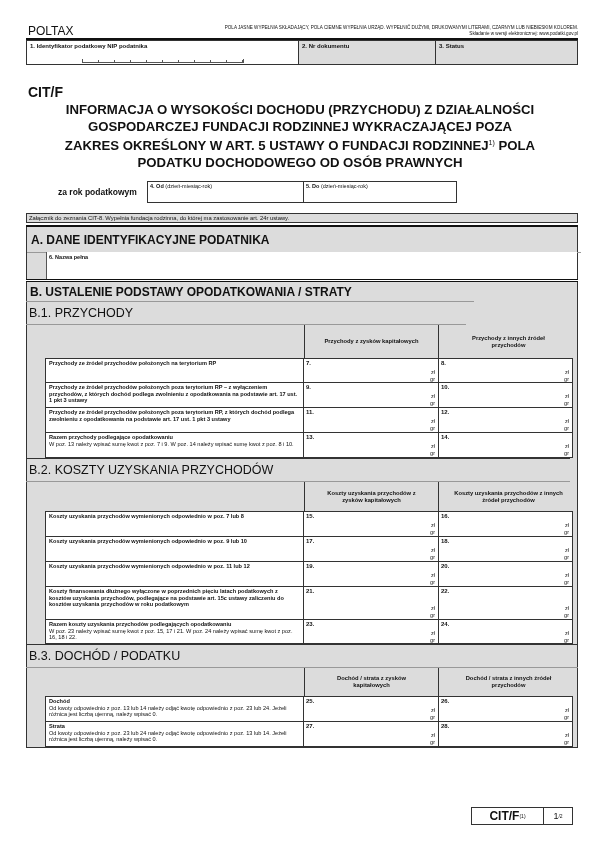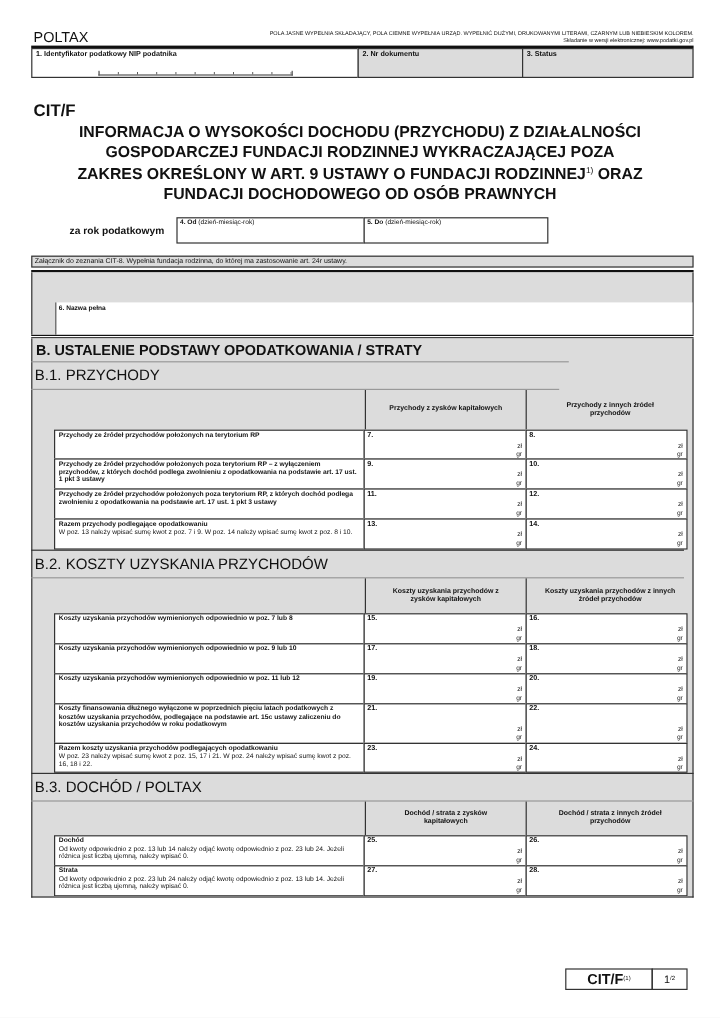--- a/index.html
+++ b/index.html
@@ -32,37 +32,38 @@
 </div>
 <div class="abs b gray" style="left:298px;top:40px;width:138px;height:25px;">
   <div class="lbl" style="position:absolute;left:3px;top:2px;">2. Nr dokumentu</div>
 </div>
 <div class="abs b gray" style="left:435px;top:40px;width:143px;height:25px;">
   <div class="lbl" style="position:absolute;left:3px;top:2px;">3. Status</div>
 </div>
 
 <div class="abs" style="left:28px;top:84px;font-size:14px;font-weight:bold;">CIT/F</div>
 <div class="abs" style="left:60px;top:102px;width:480px;text-align:center;font-size:13.2px;font-weight:bold;line-height:16.5px;">
-  <span>INFORMACJA O WYSOKOŚCI DOCHODU (PRZYCHODU) Z DZIAŁALNOŚCI GOSPODARCZEJ FUNDACJI RODZINNEJ WYKRACZAJĄCEJ POZA ZAKRES OKREŚLONY W ART. 9 USTAWY O FUNDACJI RODZINNEJ</span><sup style="font-size:7px;font-weight:normal;">1)</sup><span> ORAZ FUNDACJI DOCHODOWEGO OD OSÓB PRAWNYCH</span>
+  <span>INFORMACJA O WYSOKOŚCI DOCHODU (PRZYCHODU) Z DZIAŁALNOŚCI GOSPODARCZEJ FUNDACJI RODZINNEJ WYKRACZAJĄCEJ POZA ZAKRES OKREŚLONY W ART. 5 USTAWY O FUNDACJI RODZINNEJ</span><sup style="font-size:7px;font-weight:normal;">1)</sup><span> POLA PODATKU DOCHODOWEGO OD OSÓB PRAWNYCH</span>
 </div>
 
 <div class="abs" style="left:58px;top:187px;font-size:8.5px;font-weight:bold;">za rok podatkowym</div>
 <div class="abs b white" style="left:147px;top:181px;width:157px;height:22px;">
   <div style="position:absolute;left:2px;top:1px;font-size:5.5px;"><b>4. Od</b> <span>(dzień-miesiąc-rok)</span></div>
 </div>
 <div class="abs b white" style="left:303px;top:181px;width:154px;height:22px;">
   <div style="position:absolute;left:2px;top:1px;font-size:5.5px;"><b>5. Do</b> <span>(dzień-miesiąc-rok)</span></div>
 </div>
 
 <div class="abs b gray" style="left:26px;top:213px;width:552px;height:10px;">
   <div style="position:absolute;left:2px;top:1px;font-size:5.8px;">Załącznik do zeznania CIT-8. Wypełnia fundacja rodzinna, do której ma zastosowanie art. 24r ustawy.</div>
 </div>
 <div class="abs" style="left:26px;top:225px;width:552px;height:2px;background:#111;"></div>
 
 <div class="abs gray" style="left:26px;top:227px;width:552px;height:52px;border-left:1px solid #333;border-right:1px solid #333;">
+  <div class="sect" style="position:absolute;left:0;top:0;height:25px;width:100%;border-bottom:1px solid #999;">A. DANE IDENTYFIKACYJNE PODATNIKA</div>
   <div class="white" style="position:absolute;left:19px;top:25px;right:0;height:27px;border-left:1px solid #555;">
     <div class="lbl" style="position:absolute;left:2px;top:2px;font-size:5.5px;">6. Nazwa pełna</div>
   </div>
 </div>
 <div class="abs" style="left:26px;top:279px;width:552px;height:3px;border-top:1px solid #111;border-bottom:1px solid #111;background:#fff;"></div>
 
 <div class="abs gray" style="left:26px;top:282px;width:552px;height:466px;border-left:1px solid #333;border-right:1px solid #333;border-bottom:1px solid #333;"></div>
 <div class="abs sect" style="left:26px;top:282px;width:448px;height:20px;border-bottom:1px solid #999;">B. USTALENIE PODSTAWY OPODATKOWANIA / STRATY</div>
 
 <div class="abs subsect" style="left:26px;top:302px;width:440px;height:23px;border-bottom:1px solid #999;">B.1. PRZYCHODY</div>
@@ -192,21 +193,21 @@
     <span class="num">23.</span>
     <span class="zl" style="top:10px">zł</span>
     <span class="zl" style="top:17px">gr</span>
   </div>
 <div class="abs white b" style="left:438px;top:619px;width:135px;height:25px;">
     <span class="num">24.</span>
     <span class="zl" style="top:10px">zł</span>
     <span class="zl" style="top:17px">gr</span>
   </div>
 
-<div class="abs subsect" style="left:26px;top:644px;width:552px;height:24px;border-top:1px solid #333;border-bottom:1px solid #999;">B.3. DOCHÓD / POLTAX</div>
+<div class="abs subsect" style="left:26px;top:644px;width:552px;height:24px;border-top:1px solid #333;border-bottom:1px solid #999;">B.3. DOCHÓD / PODATKU</div>
 <div class="abs colhdr" style="left:304px;top:668px;width:134px;height:28px;border-left:1px solid #333;padding:0 26px;">Dochód / strata z zysków kapitałowych</div>
 <div class="abs colhdr" style="left:438px;top:668px;width:140px;height:28px;border-left:1px solid #333;padding:0 14px;">Dochód / strata z innych źródeł przychodów</div>
 
 <div class="abs white b" style="left:45px;top:696px;width:259px;height:26px;">
   <div class="rowlbl"><b>Dochód</b><br><span>Od kwoty odpowiednio z poz. 13 lub 14 należy odjąć kwotę odpowiednio z poz. 23 lub 24. Jeżeli różnica jest liczbą ujemną, należy wpisać 0.</span></div>
 </div>
 <div class="abs white b" style="left:303px;top:696px;width:136px;height:26px;">
     <span class="num">25.</span>
     <span class="zl" style="top:10px">zł</span>
     <span class="zl" style="top:17px">gr</span>

